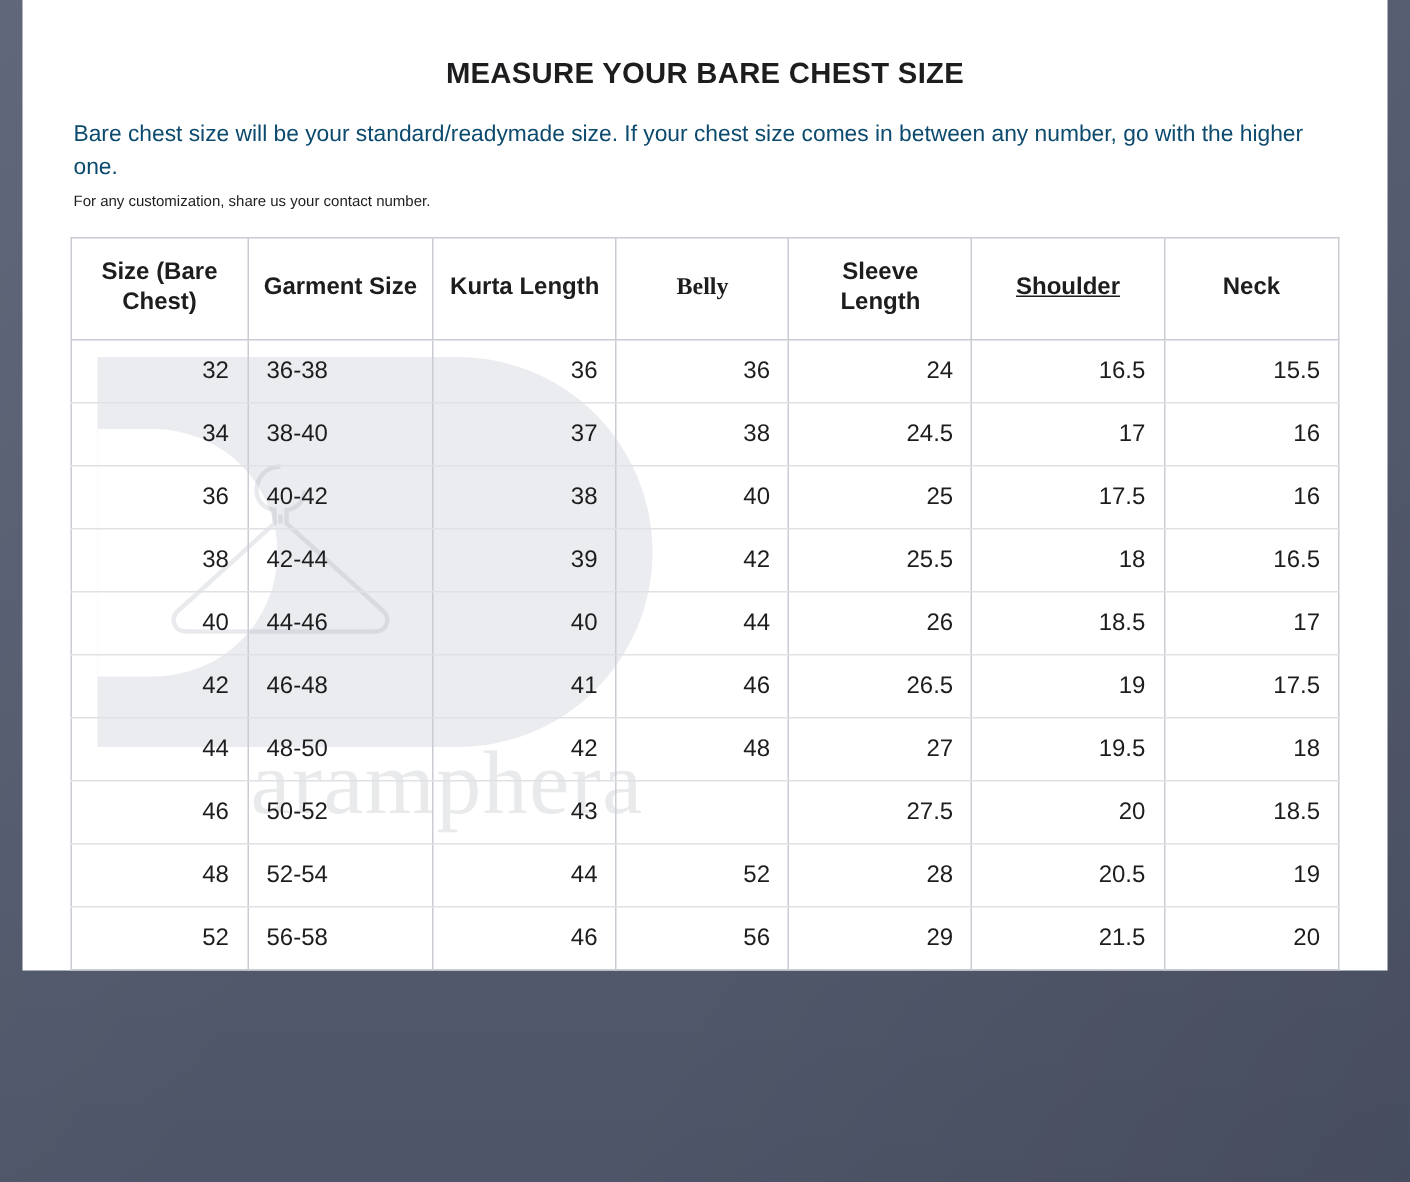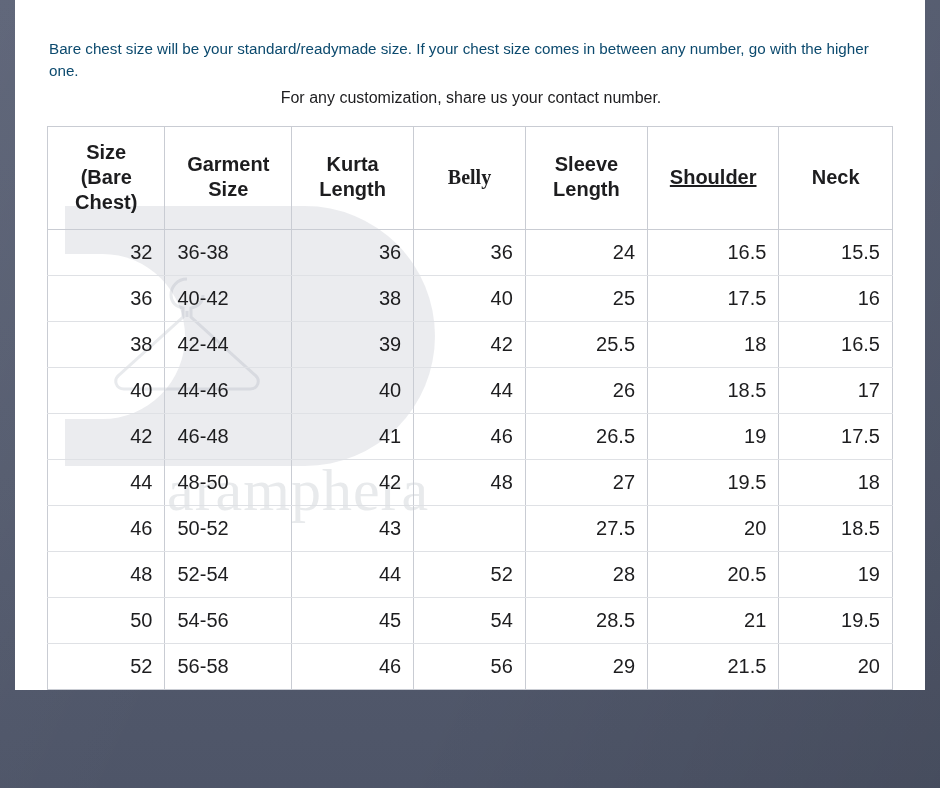--- a/index.html
+++ b/index.html
@@ -49,26 +49,25 @@
     margin: 0 0 18px 0;
   }
   .intro {
     font-size: 15.2px;
     line-height: 1.42;
     color: #0c4a6e;
     margin: 0 0 6px 0;
     padding-left: 2px;
   }
   .intro-2 {
-    font-size: 16px;
+    font-size: 10px;
     line-height: 1.42;
     color: #1d1d1f;
     margin: 0 0 16px 0;
     padding-left: 2px;
-    text-align: center;
   }
   .table-wrap {
     position: relative;
   }
   
   .watermark {
     position: absolute;
     left: 0; top: 0;
     width: 100%;
     height: 100%;
@@ -110,21 +109,21 @@
     top: 145px;
     width: 160px;
     height: 130px;
     opacity: 0.55;
   }
   table {
     position: relative;
     z-index: 1;
     width: 100%;
     border-collapse: collapse;
-    font-size: 20px;
+    font-size: 16px;
     color: #1d1d1f;
     background: transparent;
   }
   thead th {
     border-top: 1px solid #c9ccd3;
     border-bottom: 1px solid #c9ccd3;
     border-right: 1px solid #c9ccd3;
     padding: 13px 10px 14px 10px;
     font-weight: bold;
     text-align: center;
@@ -152,20 +151,21 @@
   .col-6 { width: 130px; }
 </style>
 </head>
 <body>
 
 <div id="page">
 
   <div class="card">
     <div class="card-inner">
 
+      <h1 class="title">MEASURE YOUR BARE CHEST SIZE</h1>
 
       <p class="intro">Bare chest size will be your standard/readymade size. If your chest size comes in between any number, go with the higher one.</p>
       <p class="intro-2">For any customization, share us your contact number.</p>
 
       <div class="table-wrap">
 
         <div class="watermark">
           <div class="wm-d"></div>
           <div class="wm-d-inner"></div>
           <svg class="wm-hanger" viewBox="0 0 160 130">
@@ -191,20 +191,29 @@
             <tr>
               <td class="num">32</td>
               <td class="txt">36-38</td>
               <td class="num">36</td>
               <td class="num">36</td>
               <td class="num">24</td>
               <td class="num">16.5</td>
               <td class="num">15.5</td>
             </tr>
             <tr>
+              <td class="num">34</td>
+              <td class="txt">38-40</td>
+              <td class="num">37</td>
+              <td class="num">38</td>
+              <td class="num">24.5</td>
+              <td class="num">17</td>
+              <td class="num">16</td>
+            </tr>
+            <tr>
               <td class="num">36</td>
               <td class="txt">40-42</td>
               <td class="num">38</td>
               <td class="num">40</td>
               <td class="num">25</td>
               <td class="num">17.5</td>
               <td class="num">16</td>
             </tr>
             <tr>
               <td class="num">38</td>
@@ -254,29 +263,20 @@
             <tr>
               <td class="num">48</td>
               <td class="txt">52-54</td>
               <td class="num">44</td>
               <td class="num">52</td>
               <td class="num">28</td>
               <td class="num">20.5</td>
               <td class="num">19</td>
             </tr>
             <tr>
-              <td class="num">50</td>
-              <td class="txt">54-56</td>
-              <td class="num">45</td>
-              <td class="num">54</td>
-              <td class="num">28.5</td>
-              <td class="num">21</td>
-              <td class="num">19.5</td>
-            </tr>
-            <tr>
               <td class="num">52</td>
               <td class="txt">56-58</td>
               <td class="num">46</td>
               <td class="num">56</td>
               <td class="num">29</td>
               <td class="num">21.5</td>
               <td class="num">20</td>
             </tr>
           </tbody>
         </table>

